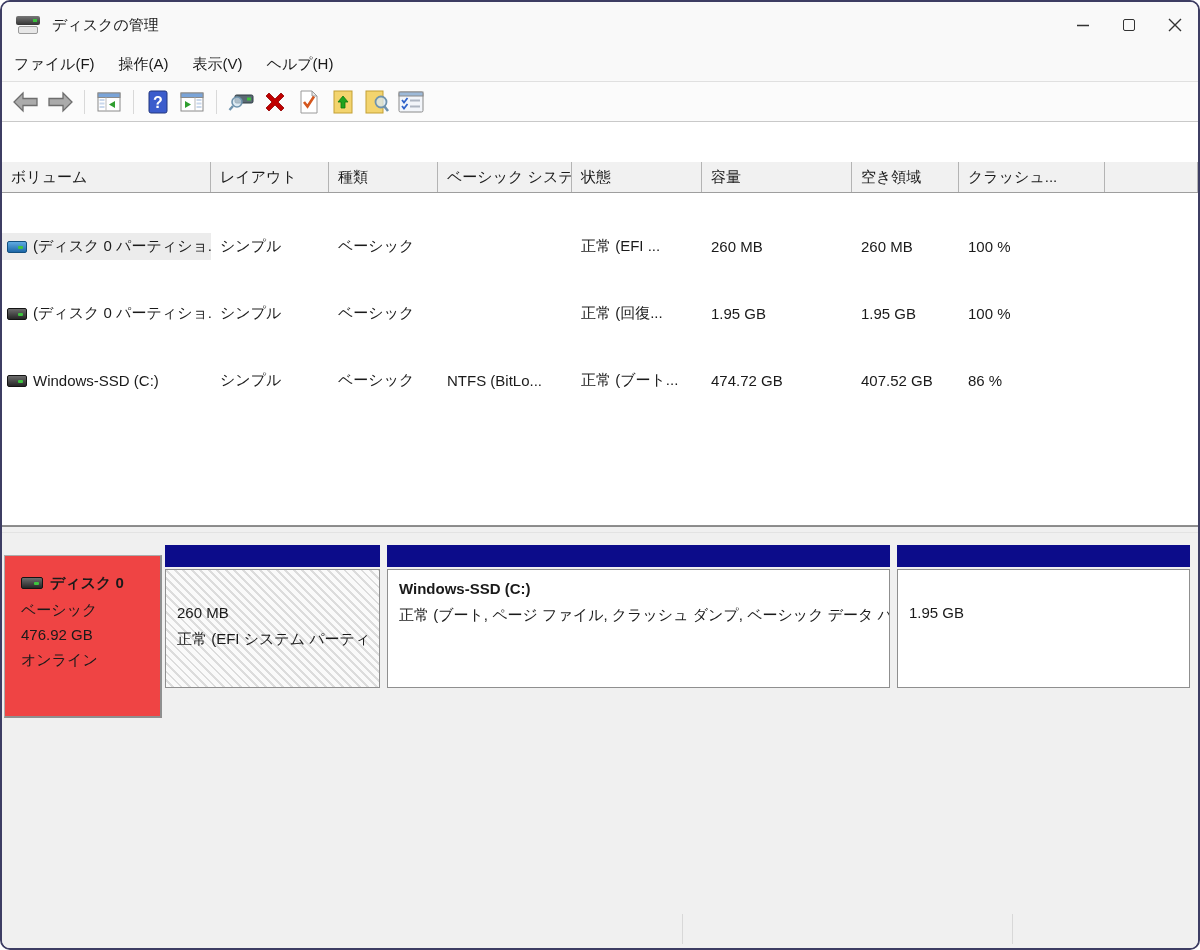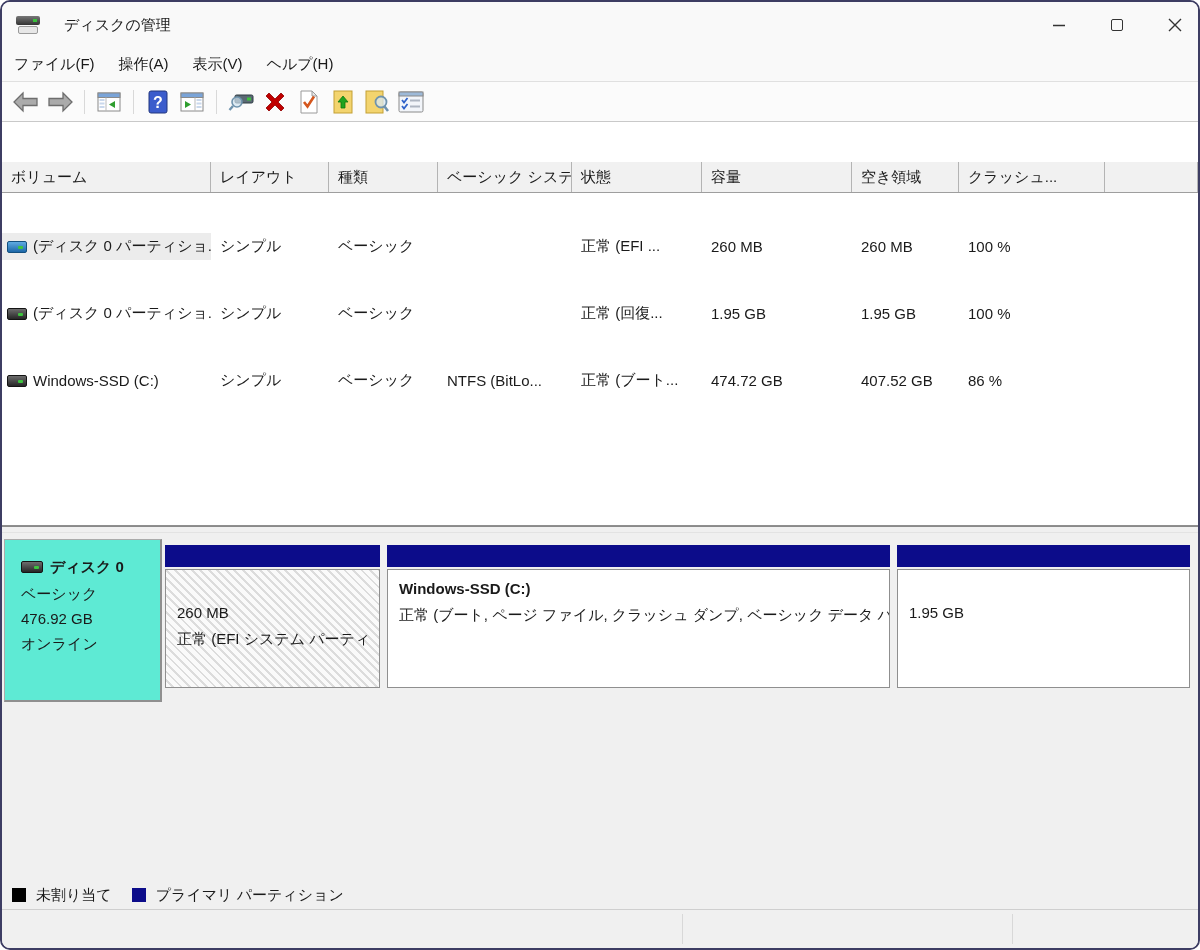--- a/index.html
+++ b/index.html
@@ -9,21 +9,21 @@
   .window {
     width: 1200px; height: 950px;
     border: 2px solid #3d3d63;
     border-radius: 10px;
     overflow: hidden;
     display: flex; flex-direction: column;
     background: #f9f9f9;
   }
 
   
-  .titlebar { height: 46px; background: #f9f9f9; display: flex; align-items: center; flex: none; gap: 12px; }
+  .titlebar { height: 46px; background: #f9f9f9; display: flex; align-items: center; flex: none; }
   .titlebar .app-icon { width: 24px; height: 18px; margin: 0 12px 0 14px; position: relative; }
   .app-icon .tray  { position: absolute; left: 0; top: 0; width: 24px; height: 9px; background: linear-gradient(#777, #333); border-radius: 2px; }
   .app-icon .tray::after { content:""; position: absolute; right: 3px; top: 3px; width: 4px; height: 3px; background: #38c03a; }
   .app-icon .base { position: absolute; left: 2px; top: 10px; width: 20px; height: 8px; background: #e7e7e7; border: 1px solid #9a9a9a; border-radius: 2px; }
   .titlebar .title { font-size: 15px; }
   .titlebar .spacer { flex: 1; }
   .caption-btn { width: 46px; height: 40px; display: flex; align-items: center; justify-content: center; font-size: 15px; color: #333; }
   .caption-btn .maxbox { width: 12px; height: 12px; border: 1.5px solid #333; border-radius: 2px; }
 
   
@@ -51,22 +51,22 @@
   .drive-ico.dark { background: linear-gradient(#6d6d6d, #262626); border: 1px solid #141414; }
   .drive-ico::after { content:""; position: absolute; right: 3px; top: 4px; width: 5px; height: 3px; background: #3ec43e; border-radius: 1px; }
 
   
   .splitter { height: 7px; background: #f0f0f0; border-top: 1px solid #8a8a8a; border-bottom: 1px solid #e3e3e3; flex: none; }
 
   
   .graph-panel { flex: 1; background: #f0f0f0; position: relative; overflow: hidden; }
   .disk-row { position: absolute; left: 0; top: 4px; width: 1200px; height: 168px; }
   .disk-info {
-    position: absolute; left: 2px; top: 2px; width: 158px; height: 163px;
-    background: #5eead4; border: 1px solid #ababab; border-right: 2px solid #8f8f8f; border-bottom: 2px solid #8f8f8f;
+    position: absolute; left: 2px; top: 18px; width: 158px; height: 163px;
+    background: #ef4444; border: 1px solid #ababab; border-right: 2px solid #8f8f8f; border-bottom: 2px solid #8f8f8f;
     padding: 14px 0 0 16px; font-size: 15px; line-height: 25px;
   }
   .disk-info .disk-title { display: flex; align-items: center; gap: 7px; font-weight: bold; margin-bottom: 2px; }
   .disk-info .drive-ico { width: 22px; height: 12px; }
   .partitions { position: absolute; left: 163px; top: 8px; display: flex; gap: 7px; }
   .partition { display: flex; flex-direction: column; }
   .part-bar { height: 22px; background: #0c0c8a; flex: none; }
   .part-body {
     margin-top: 2px; height: 119px; background: #ffffff; border: 1px solid #8f8f8f;
     padding: 6px 0 0 11px; font-size: 15px; line-height: 26px;
@@ -307,25 +307,19 @@
           <div class="part-bar"></div>
           <div class="part-body">
             <div class="pad-top"></div>
             <div>1.95 GB</div>
           </div>
         </div>
       </div>
     </div>
   </div>
 
-  <div class="legend">
-    <span class="swatch" style="background: rgb(0, 0, 0);"></span>
-    <span class="lbl">未割り当て</span>
-    <span class="swatch" style="background: rgb(12, 12, 138);"></span>
-    <span class="lbl">プライマリ パーティション</span>
-  </div>
 
   <div class="statusbar">
     <div class="div1"></div>
     <div class="div2"></div>
   </div>
 
 </div>
 
 </body></html>

